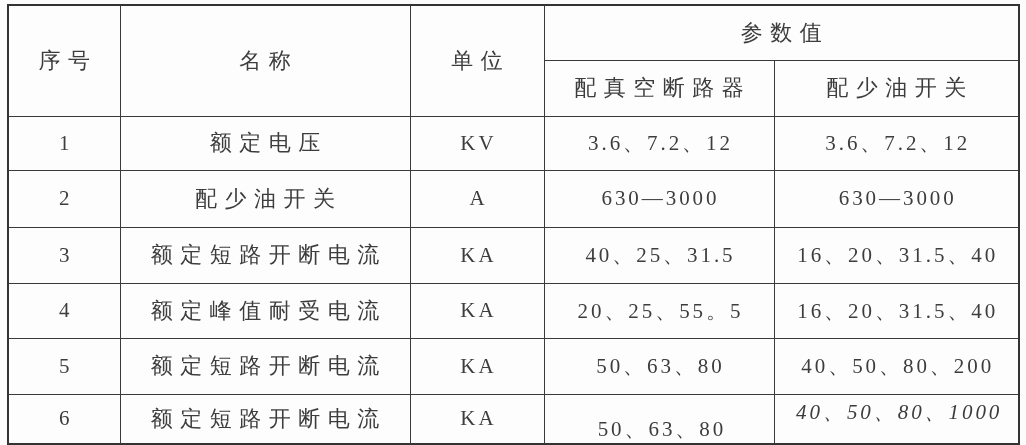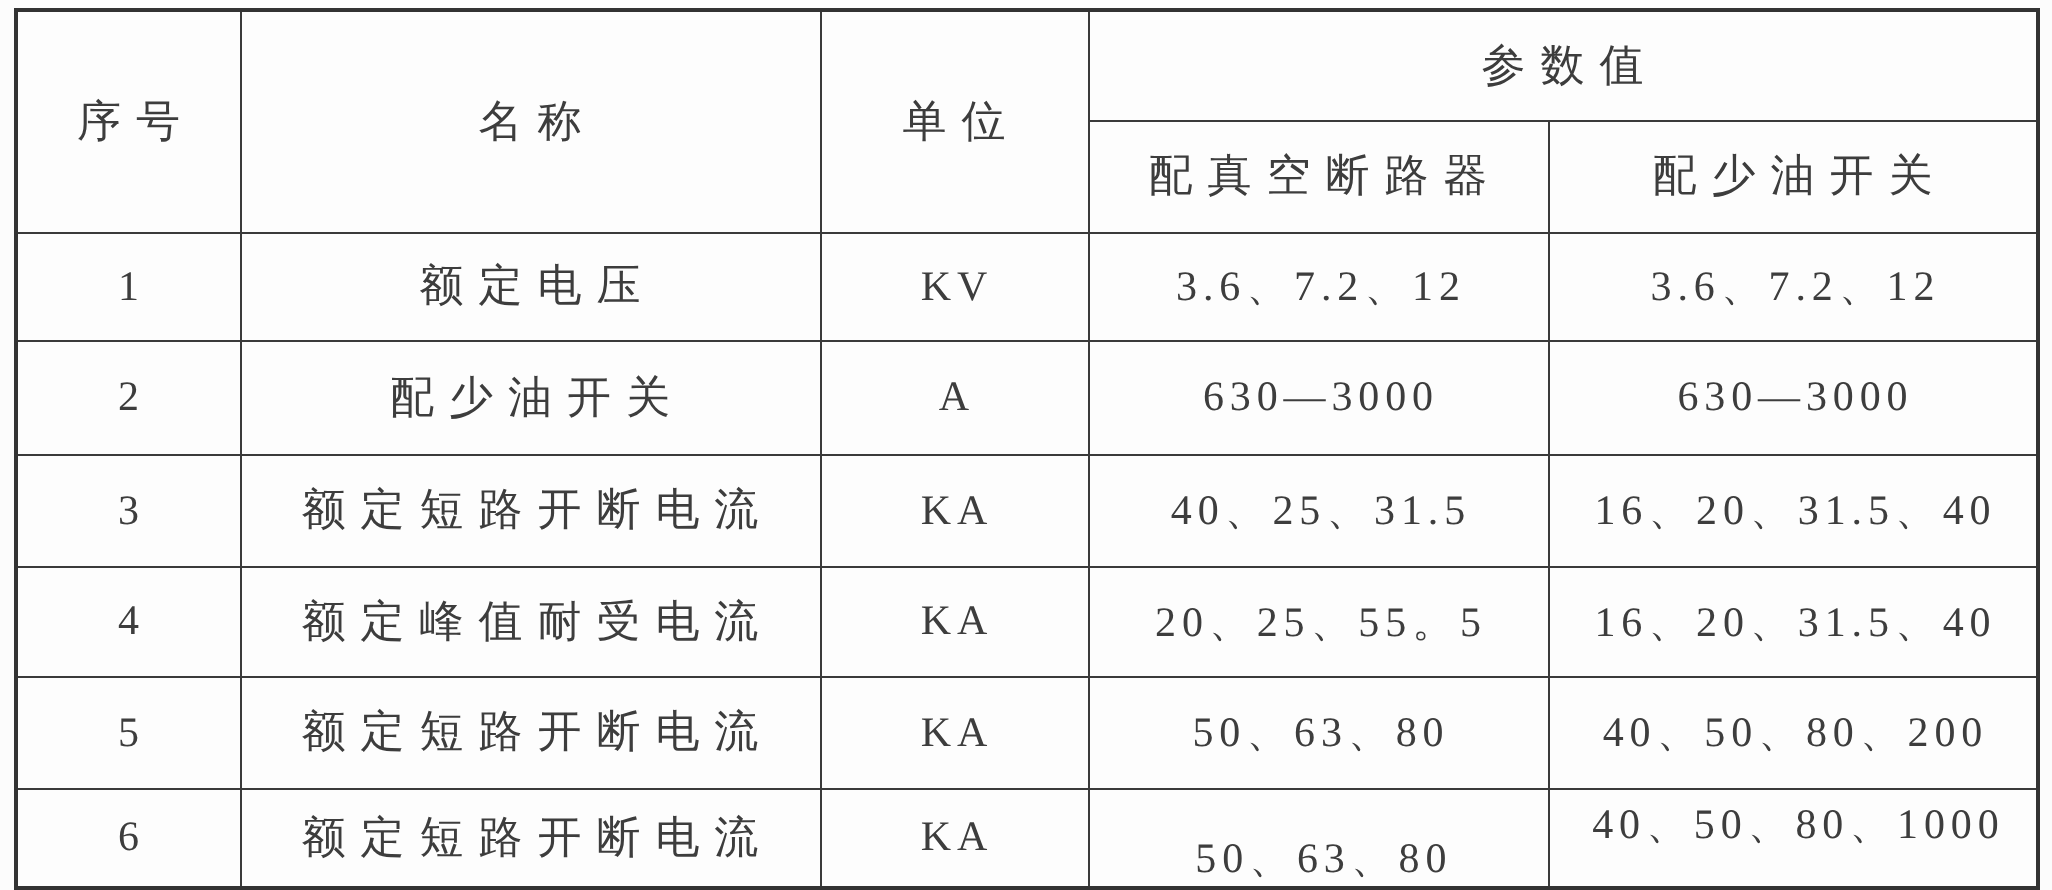--- a/index.html
+++ b/index.html
@@ -49,21 +49,21 @@
   tr.hrow1 { height: 55px; }
   tr.hrow2 { height: 56px; }
   tr.r1 { height: 54px; }
   tr.r2 { height: 57px; }
   tr.r3 { height: 56px; }
   tr.r4 { height: 55px; }
   tr.r5 { height: 56px; }
   tr.r6 { height: 50px; }
   .nudge-down { position: relative; }
   .nudge-down > span { position: relative; top: 10px; display: inline-block; }
-  .nudge-up > span { position: relative; top: -7px; display: inline-block; }
+  .nudge-up > span { position: relative; top: -7px; display: inline-block; font-style: italic; }
 </style>
 </head>
 <body>
 
 <div class="page">
   <table class="params">
     <colgroup>
       <col style="width:112px">
       <col style="width:290px">
       <col style="width:134px">

